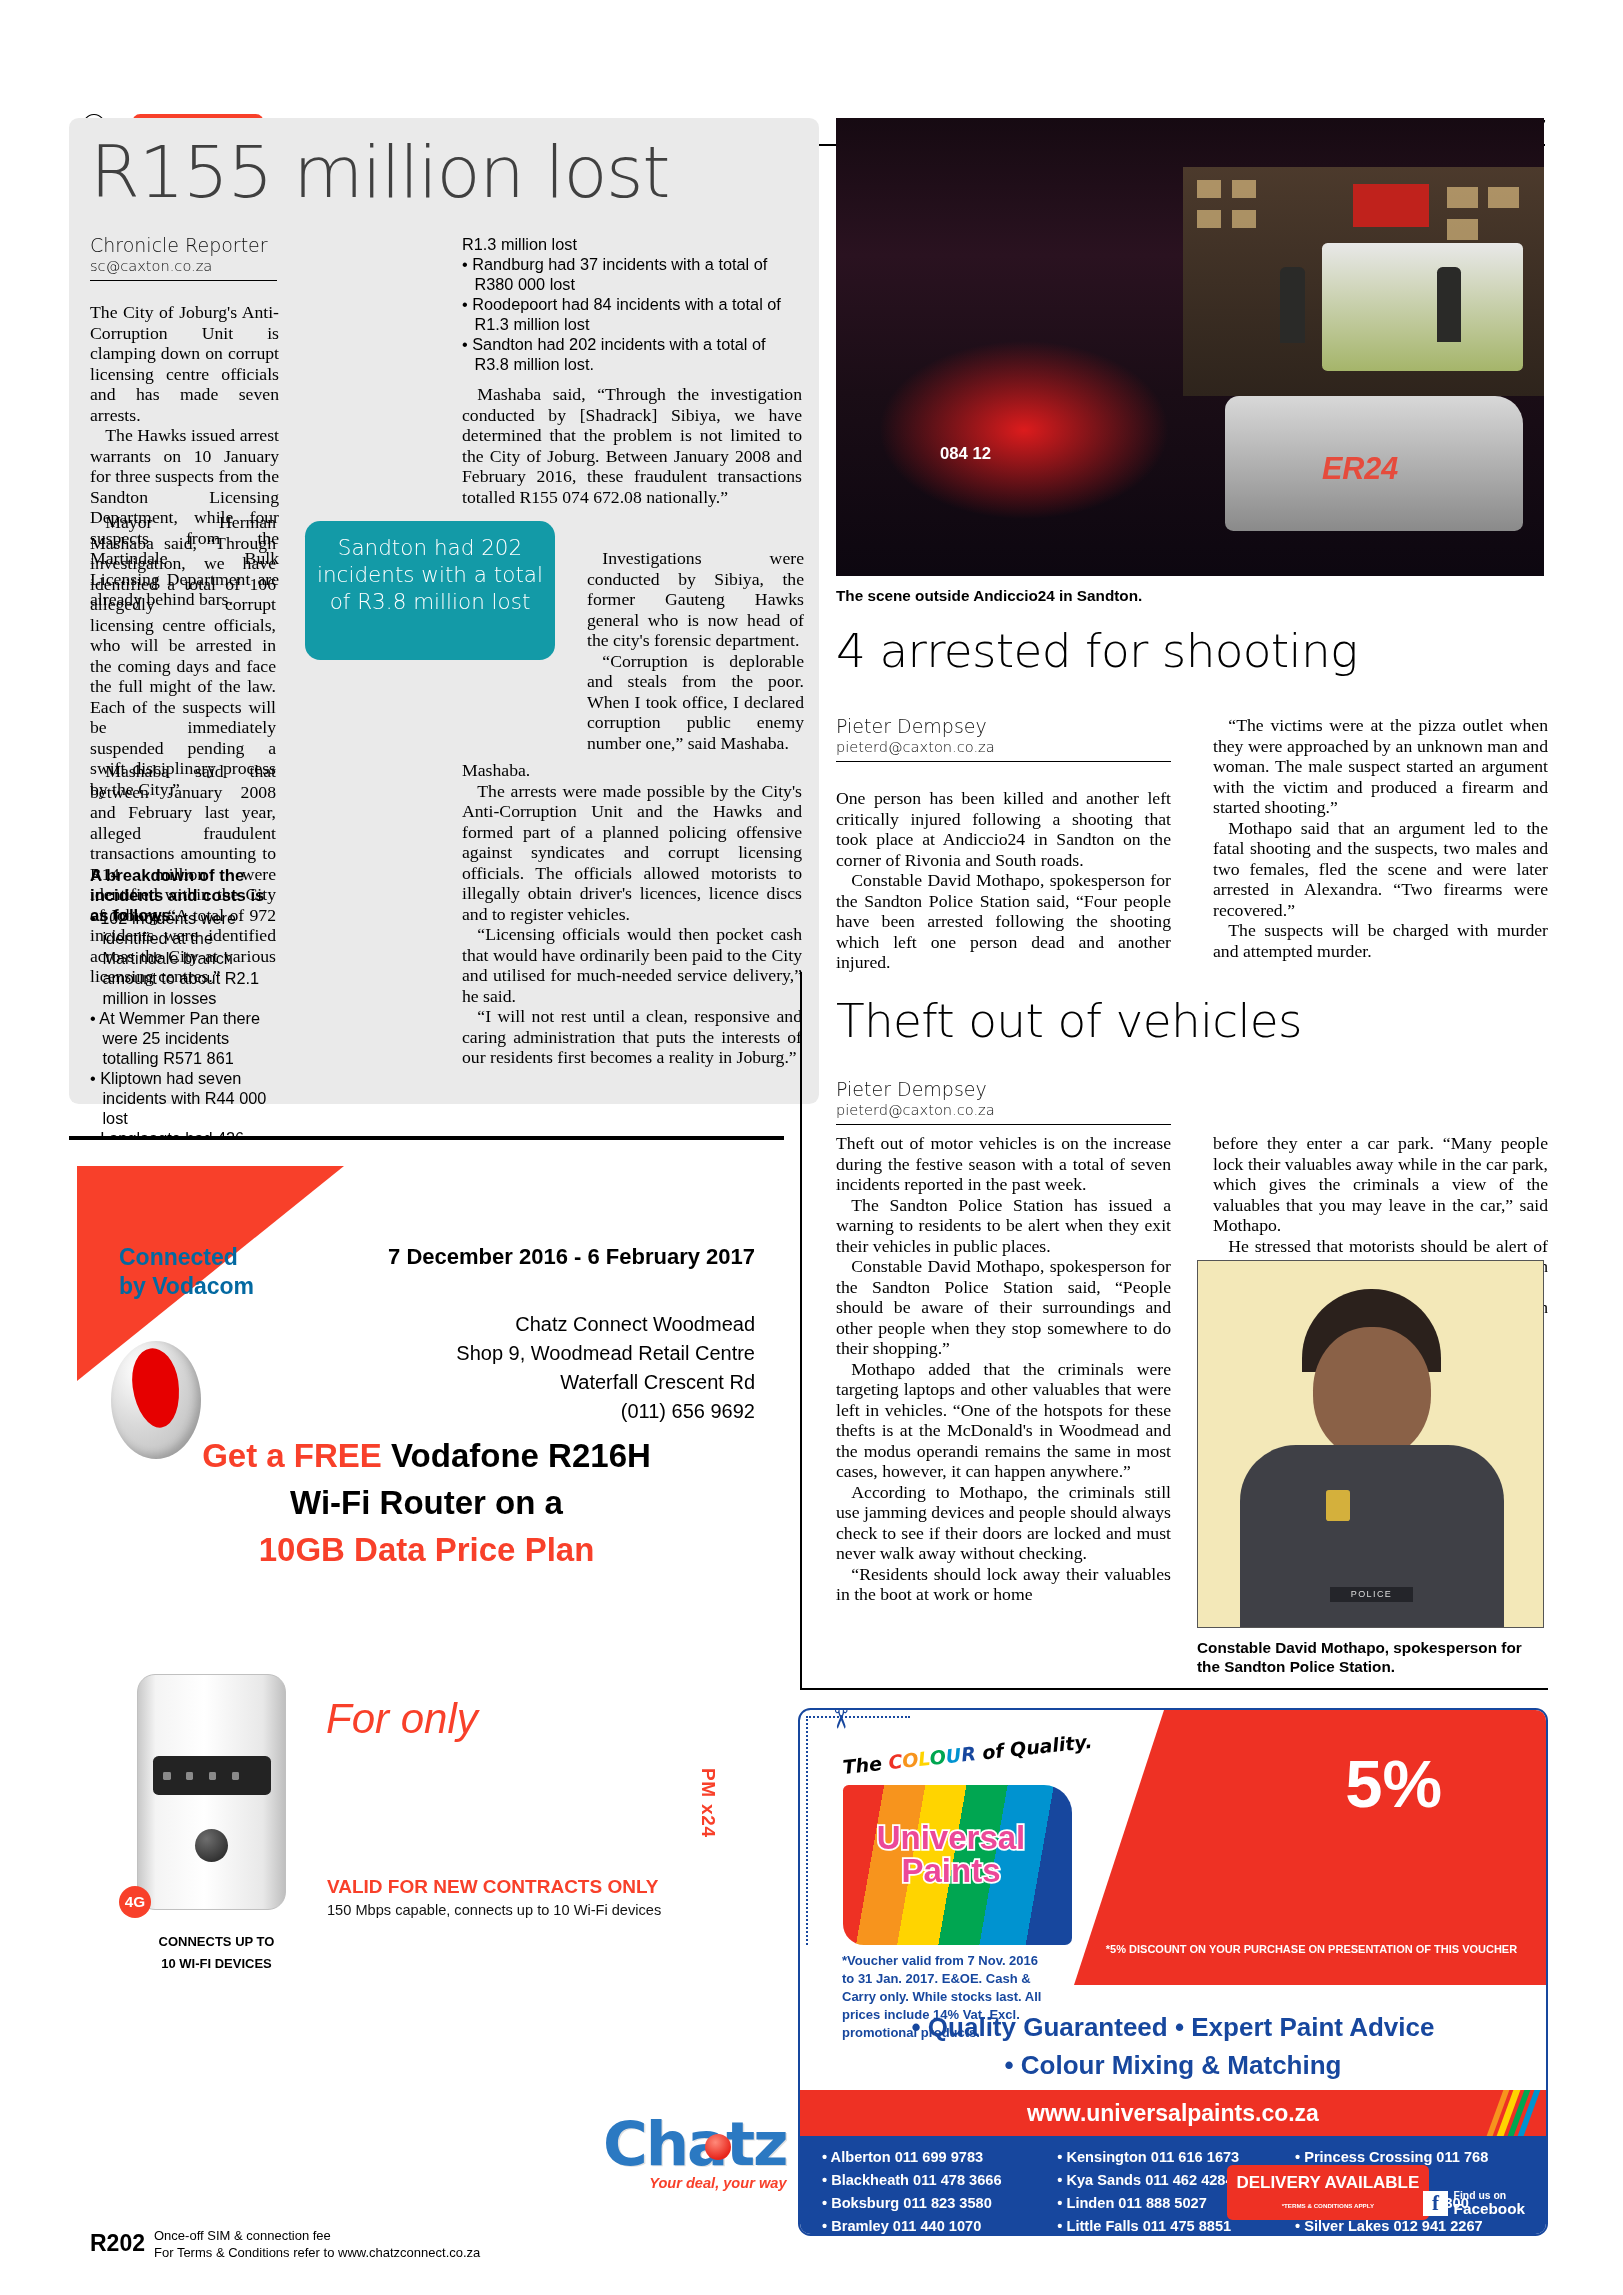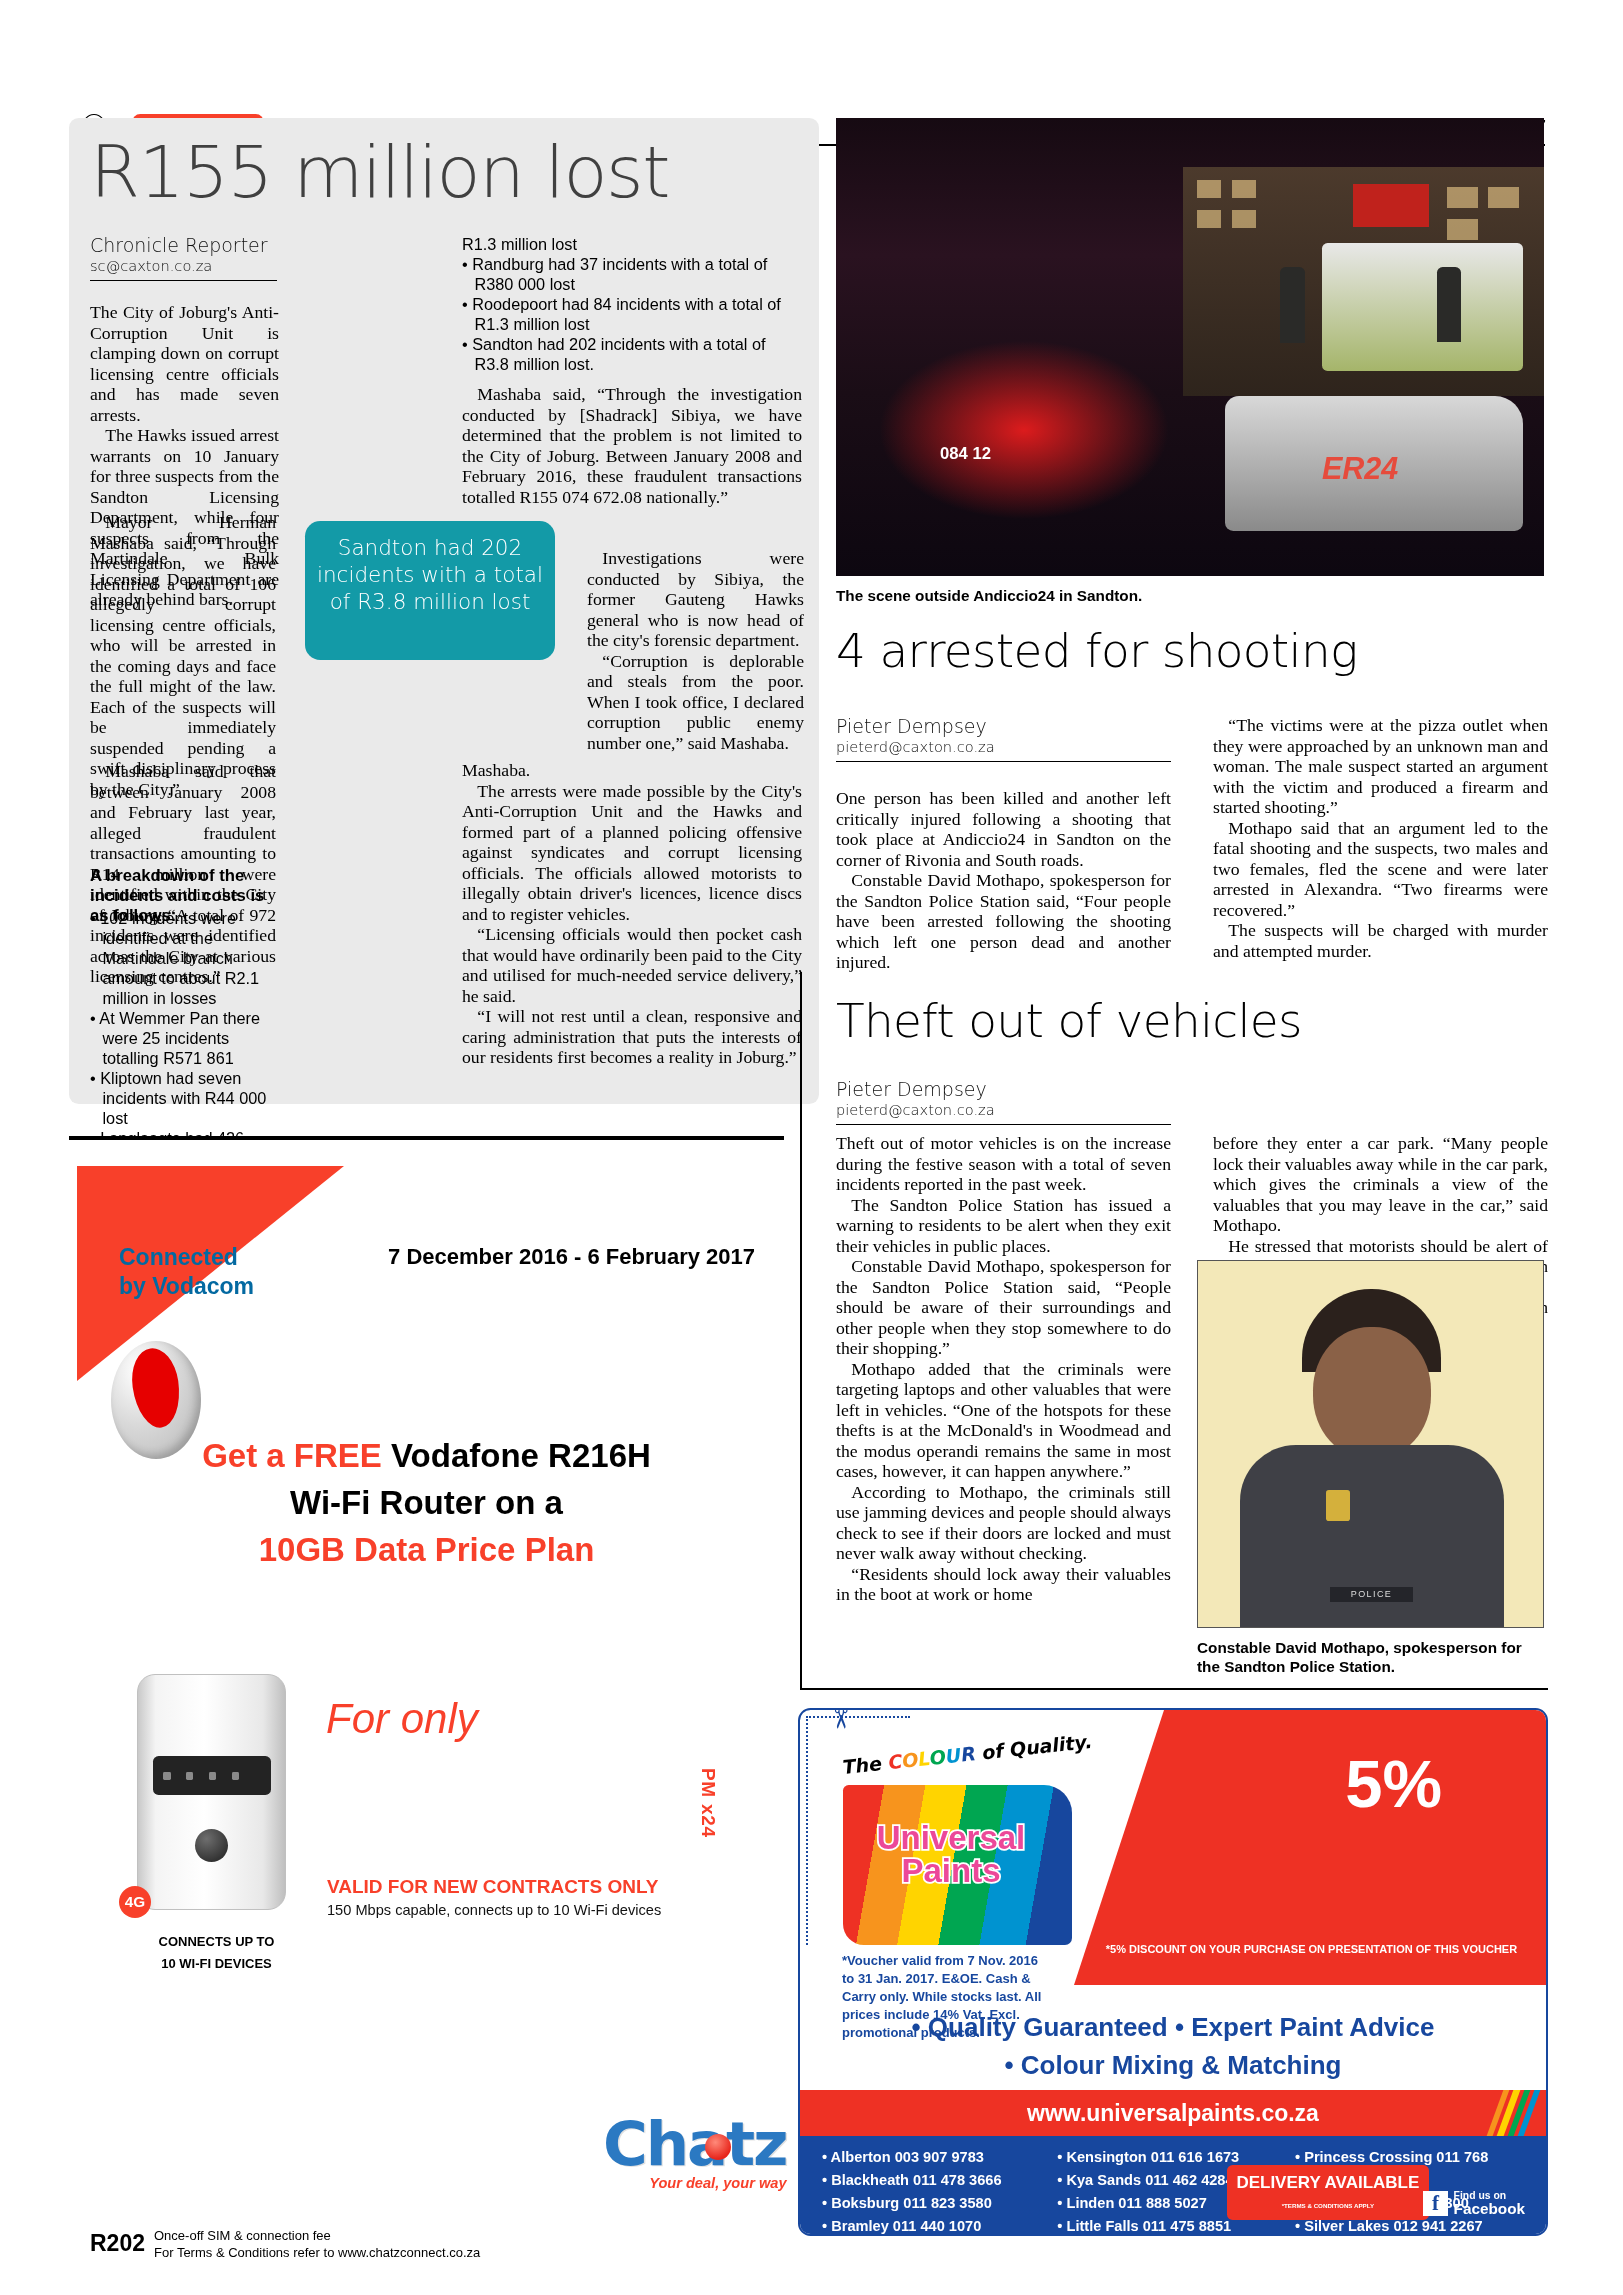--- a/index.html
+++ b/index.html
@@ -489,20 +489,26 @@
   <div class="voda-flag"></div>
   <div class="voda-flag-text">
     <div>Connected</div>
     <div>by Vodacom</div>
   </div>
   <div class="voda-o"></div>
   <div class="voda-comma"></div>
 
   <div class="voda-right">
     <div class="voda-dates">7 December 2016 - 6 February 2017</div>
+    <div class="voda-store">
+      <div>Chatz Connect Woodmead</div>
+      <div>Shop 9, Woodmead Retail Centre</div>
+      <div>Waterfall Crescent Rd</div>
+      <div>(011) 656 9692</div>
+    </div>
   </div>
 
   <div class="voda-offer">
     <div><span class="red">Get a FREE</span> <span>Vodafone R216H</span></div>
     <div>Wi-Fi Router on a</div>
     <div class="red">10GB Data Price Plan</div>
   </div>
 
   <div class="router">
     <div class="router-screen"></div>
@@ -571,21 +577,21 @@
     <span class="web-stripes">
       <span style="background:#f7941d"></span>
       <span style="background:#ffd400"></span>
       <span style="background:#00a651"></span>
       <span style="background:#0093d0"></span>
     </span>
   </div>
 
   <div class="paints-branches">
     <div>
-      <div>• Alberton 003 907 9783</div>
+      <div>• Alberton 011 699 9783</div>
       <div>• Blackheath 011 478 3666</div>
       <div>• Boksburg 011 823 3580</div>
       <div>• Bramley 011 440 1070</div>
 
     </div>
     <div>
       <div>• Kensington 011 616 1673</div>
       <div>• Kya Sands 011 462 4284</div>
       <div>• Linden 011 888 5027</div>
       <div>• Little Falls 011 475 8851</div>

